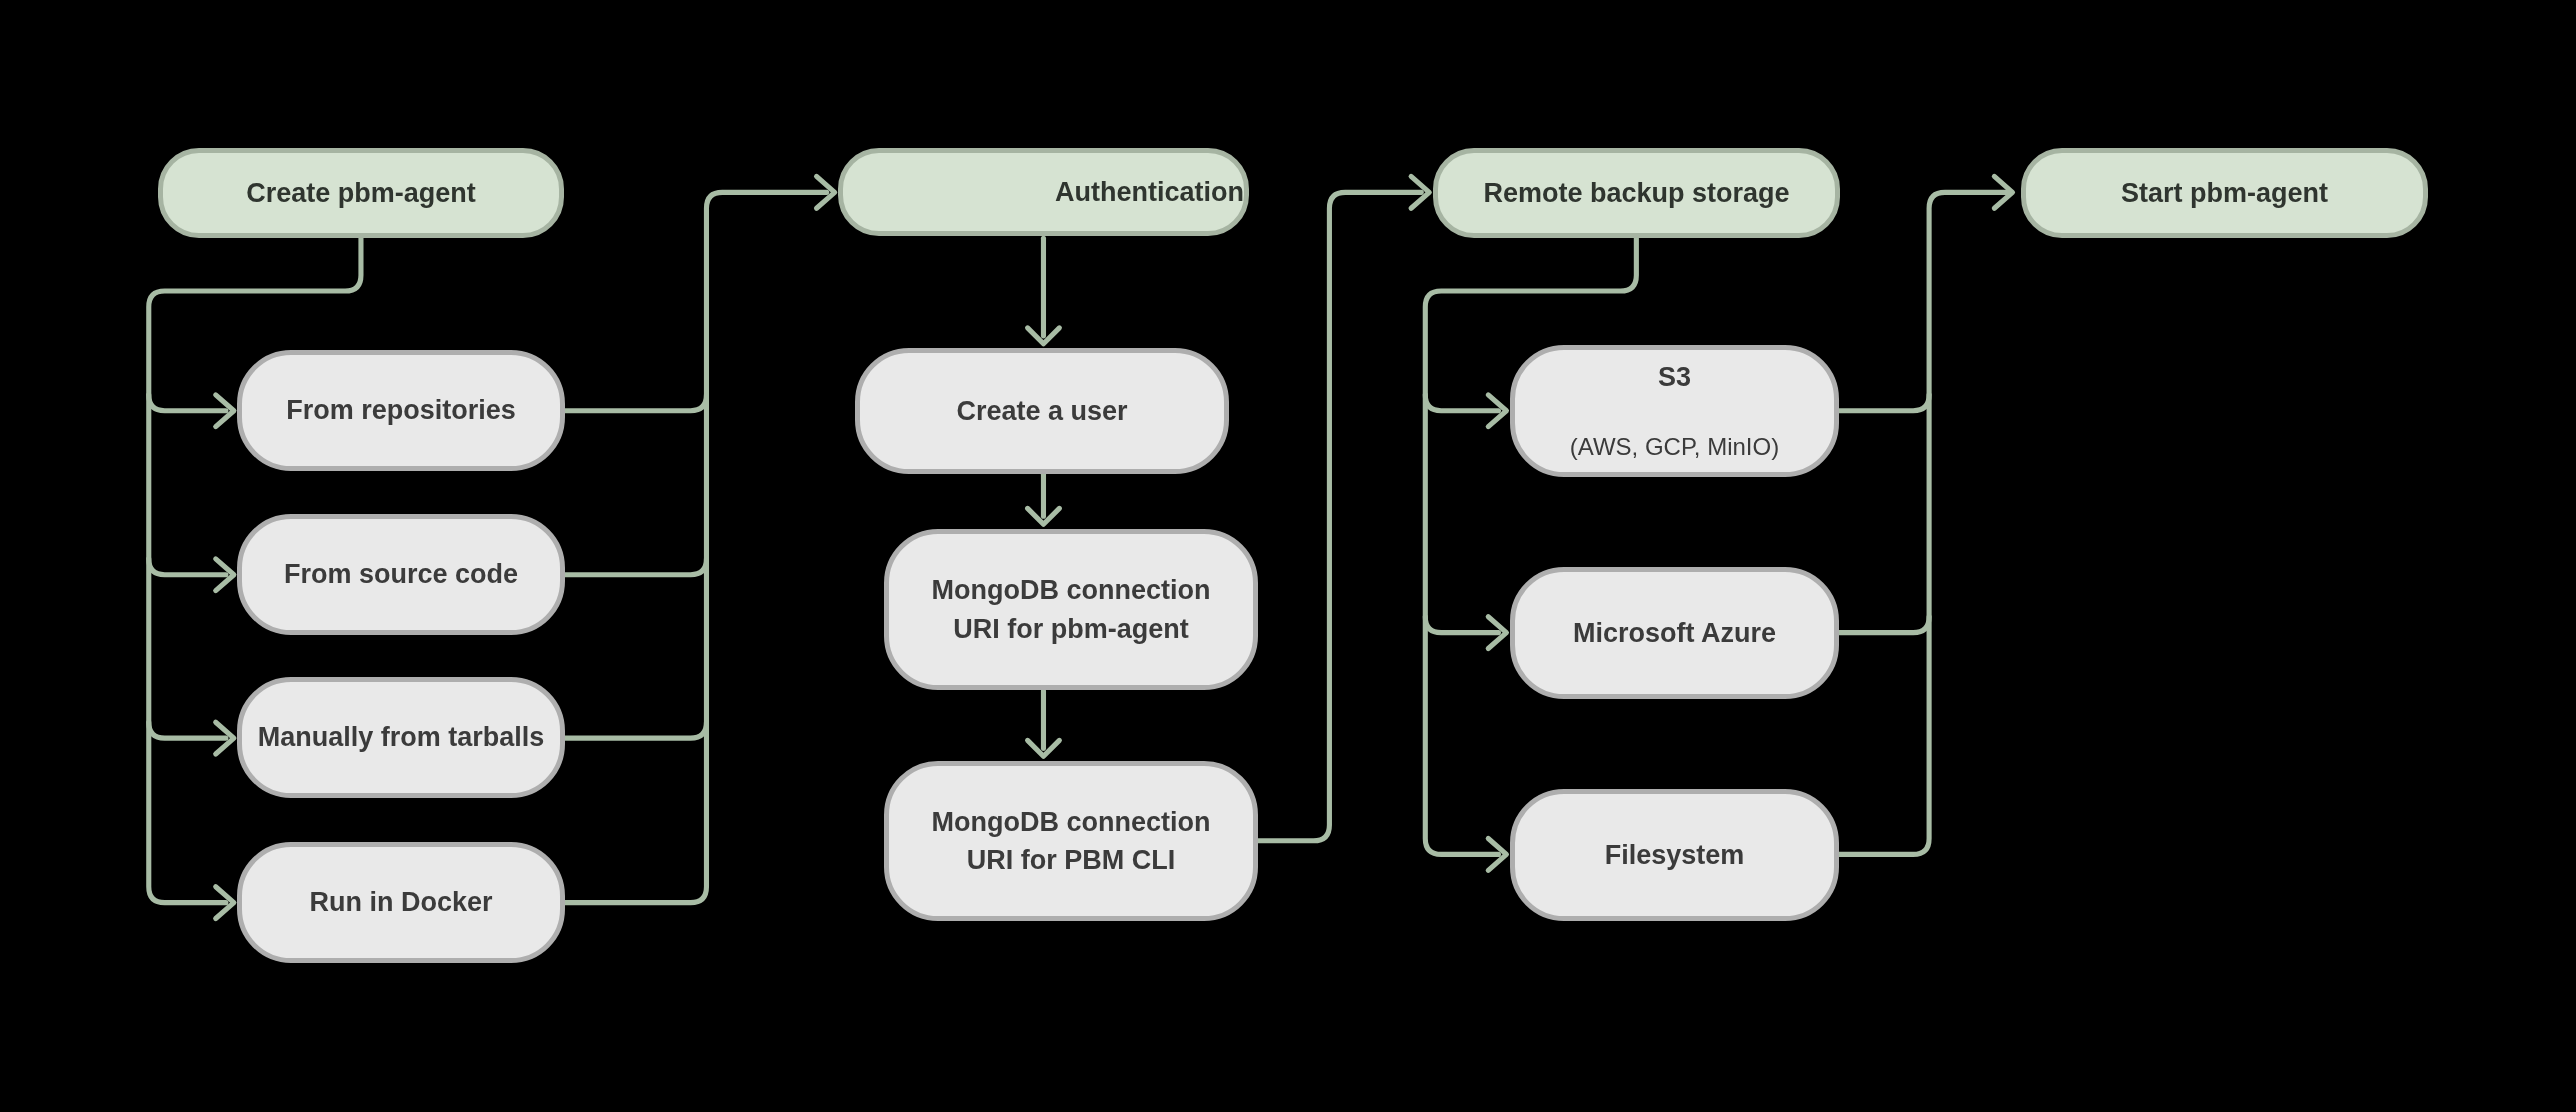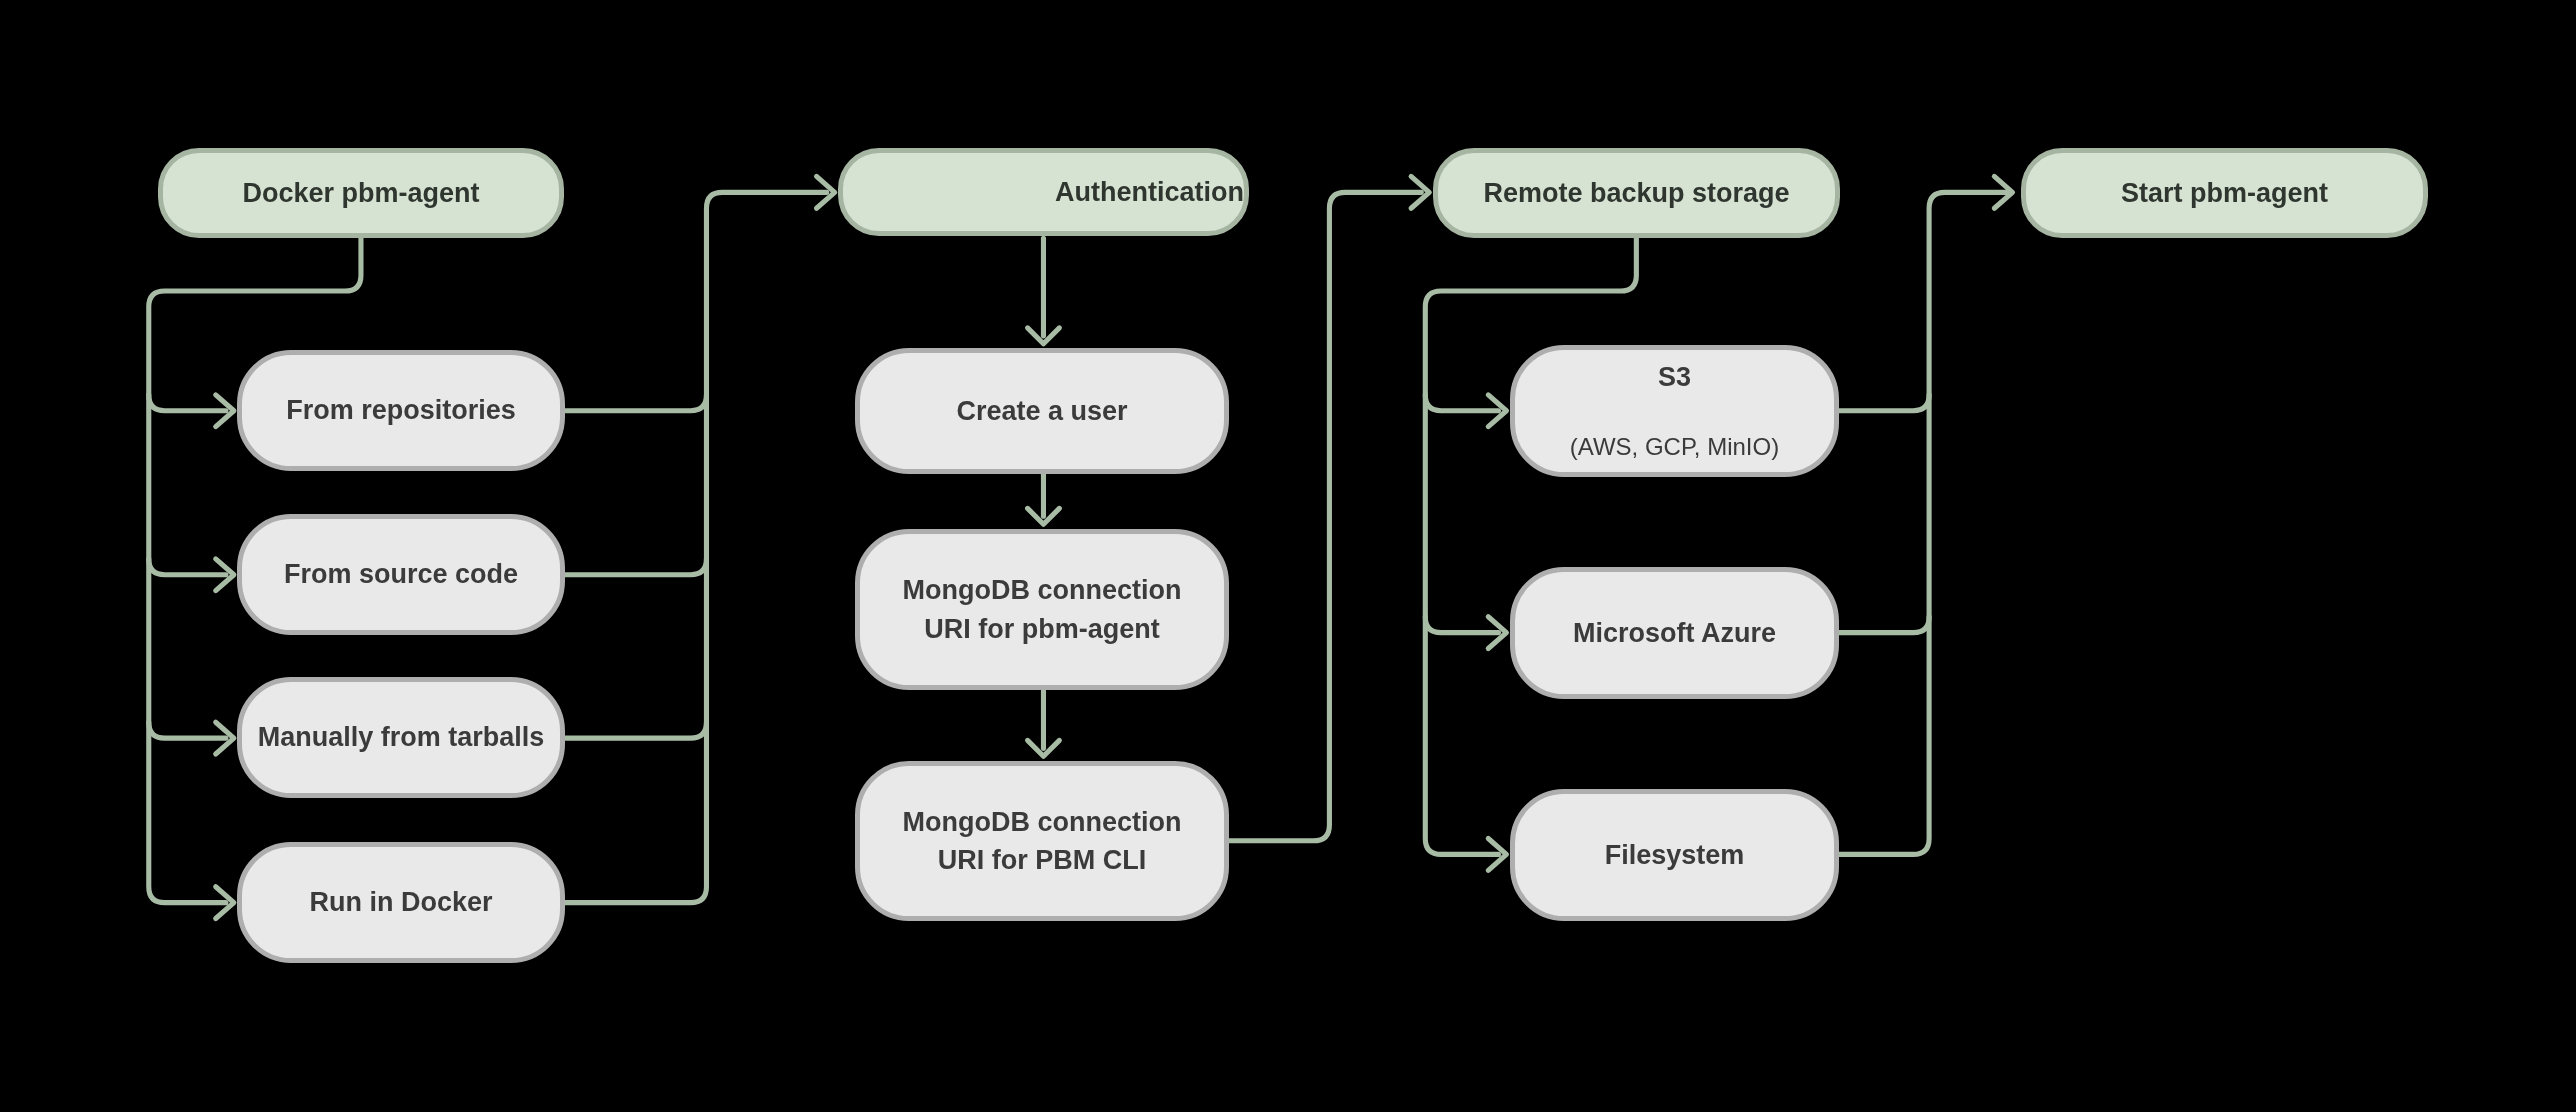--- a/index.html
+++ b/index.html
@@ -45,21 +45,21 @@
     border:5.7px solid var(--stage-border);
     border-radius:41px;
     color:var(--stage-text);
   }
   .step{
     background:var(--step-fill);
     border:5.7px solid var(--step-border);
     border-radius:54px;
     color:var(--step-text);
   }
-  .step.wrap{padding:16px 25px;}
+  .step.wrap{padding:16px 25px;margin-left:29px;}
   .sub-line{font-weight:400;font-size:24px;margin-top:24px;}
 </style>
 </head>
 <body>
 
 <div class="canvas">
 
   <svg class="edges" viewBox="0 0 4540 1960">
 
     <path d="M 636 420 V 485 Q 636 513 608 513 H 290 Q 262 513 262 541 V 1563 Q 262 1591 290 1591 H 398"></path>
@@ -94,21 +94,21 @@
     <path d="M 2512 1087 Q 2512 1115 2540 1115 H 2641"></path>
     <polyline points="2623,1087 2655,1115 2623,1143"></polyline>
 
     <path d="M 3240 1506 H 3372 Q 3400 1506 3400 1478 V 367 Q 3400 339 3428 339 H 3541"></path>
     <polyline points="3515,311 3547,339 3515,367"></polyline>
     <path d="M 3240 724 H 3372 Q 3400 724 3400 696"></path>
     <path d="M 3240 1115 H 3372 Q 3400 1115 3400 1087"></path>
   </svg>
 
   <div class="node stage" style="left:158px;top:148px;width:406px;height:90px;">
-    <span>Docker pbm-agent</span>
+    <span>Create pbm-agent</span>
   </div>
   <div class="node stage" style="left:838px;top:148px;width:411px;height:88px;align-items:flex-end;">
     <span>Authentication</span>
   </div>
   <div class="node stage" style="left:1433px;top:148px;width:407px;height:90px;">
     <span>Remote backup storage</span>
   </div>
   <div class="node stage" style="left:2021px;top:148px;width:407px;height:90px;text-align:right;">
     <span>Start pbm-agent</span>
   </div>

